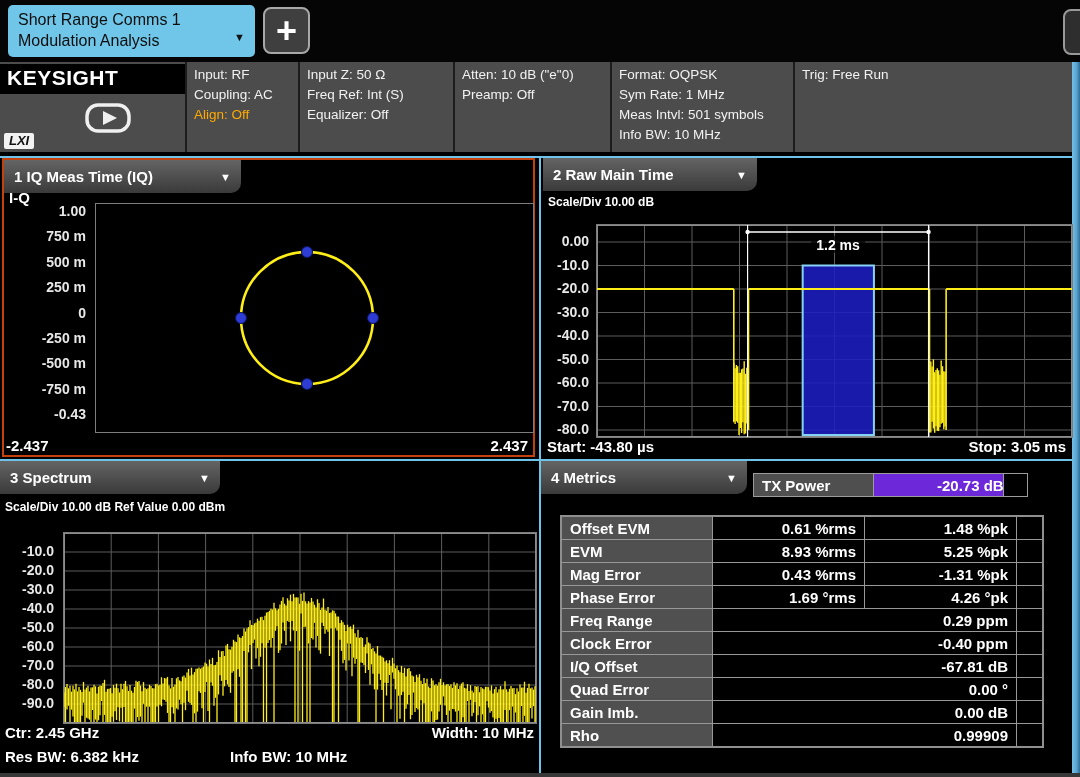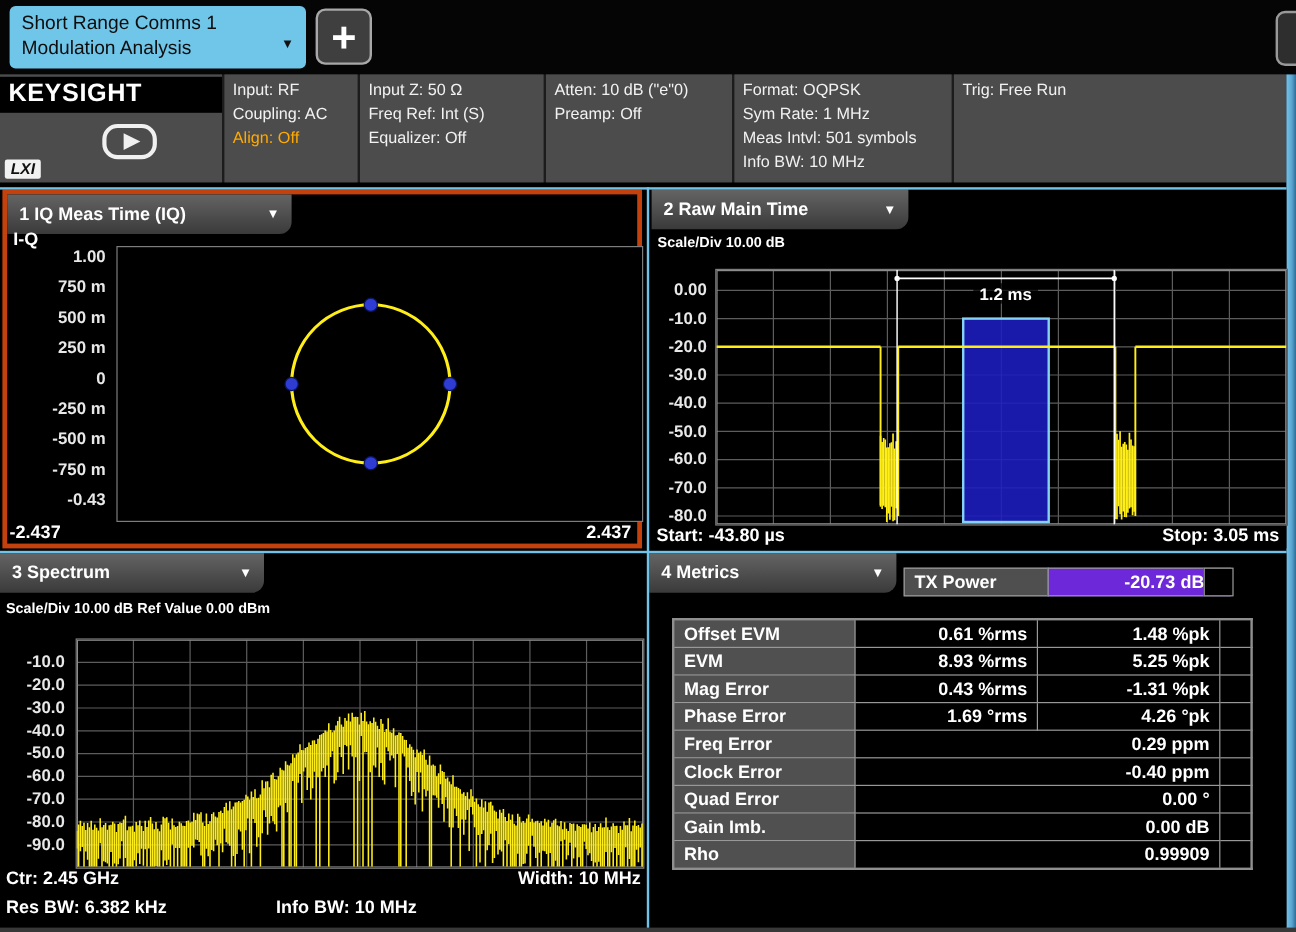--- a/index.html
+++ b/index.html
@@ -31,21 +31,21 @@
   .hcol:nth-child(3){width:155px;flex:0 0 155px;}
   .hcol:nth-child(4){width:181px;flex:0 0 181px;}
   .hcol:nth-child(5){flex:1;}
   .hline{font-size:13.5px;line-height:20px;color:#f2f2f2;padding:0 7px;white-space:nowrap;}
   #right-strip{position:absolute;left:1072px;top:62px;width:8px;height:715px;
     background:linear-gradient(90deg,#73c1e8 0%,#5aa6d2 55%,#2e6d96 100%);}
   
   .divider{position:absolute;background:#6fc2e8;}
   
   .panel{position:absolute;background:#000;box-sizing:border-box;}
-  #p1{left:2px;top:158px;width:533px;height:299px;border:4px solid #c2410c;}
+  #p1{left:2px;top:158px;width:533px;height:299px;border:2px solid #c2410c;}
   #p2{left:543px;top:158px;width:529px;height:299px;}
   #p3{left:0px;top:461px;width:539px;height:312px;}
   #p4{left:541px;top:461px;width:531px;height:312px;}
   .panel-tab{position:absolute;left:0;top:0;height:33px;background:linear-gradient(#646464,#3a3a3a);
     color:#fff;font-weight:bold;font-size:15px;display:flex;align-items:center;
     justify-content:space-between;padding:0 10px;box-sizing:border-box;border-radius:0 0 10px 0;cursor:pointer;}
   .panel-tab .caret{font-size:11px;margin-left:8px;}
   .scale-line{position:absolute;left:5px;color:#fff;font-weight:bold;font-size:12px;white-space:nowrap;}
   .corner-label{position:absolute;left:5px;top:29px;color:#fff;font-weight:bold;font-size:15px;}
   .ticks{position:absolute;}
@@ -645,27 +645,32 @@
             <td class="mval">-1.31 %pk</td>
             <td class="mnarrow"></td>
           </tr>
           <tr>
             <td class="mlabel">Phase Error</td>
             <td class="mval">1.69 °rms</td>
             <td class="mval">4.26 °pk</td>
             <td class="mnarrow"></td>
           </tr>
           <tr>
-            <td class="mlabel">Freq Error</td>
+            <td class="mlabel">Freq Range</td>
             <td class="mval" colspan="2">0.29 ppm</td>
             <td class="mnarrow"></td>
           </tr>
           <tr>
             <td class="mlabel">Clock Error</td>
             <td class="mval" colspan="2">-0.40 ppm</td>
+            <td class="mnarrow"></td>
+          </tr>
+          <tr>
+            <td class="mlabel">I/Q Offset</td>
+            <td class="mval" colspan="2">-67.81 dB</td>
             <td class="mnarrow"></td>
           </tr>
           <tr>
             <td class="mlabel">Quad Error</td>
             <td class="mval" colspan="2">0.00 °</td>
             <td class="mnarrow"></td>
           </tr>
           <tr>
             <td class="mlabel">Gain Imb.</td>
             <td class="mval" colspan="2">0.00 dB</td>

